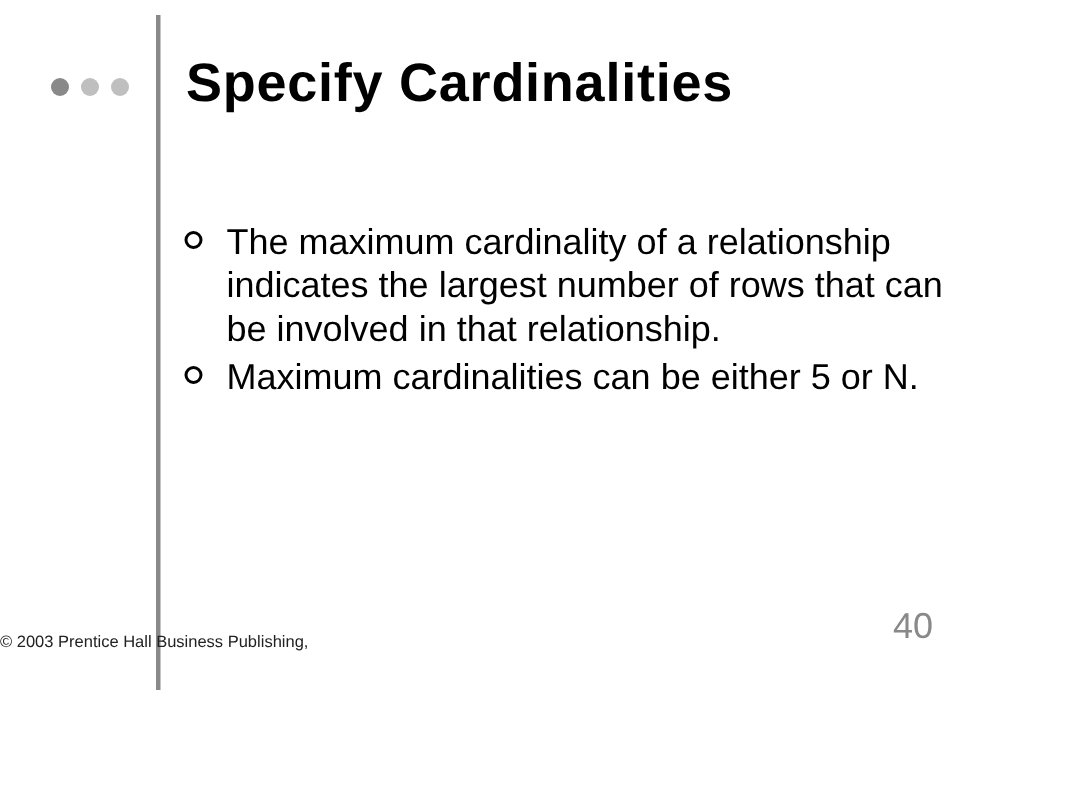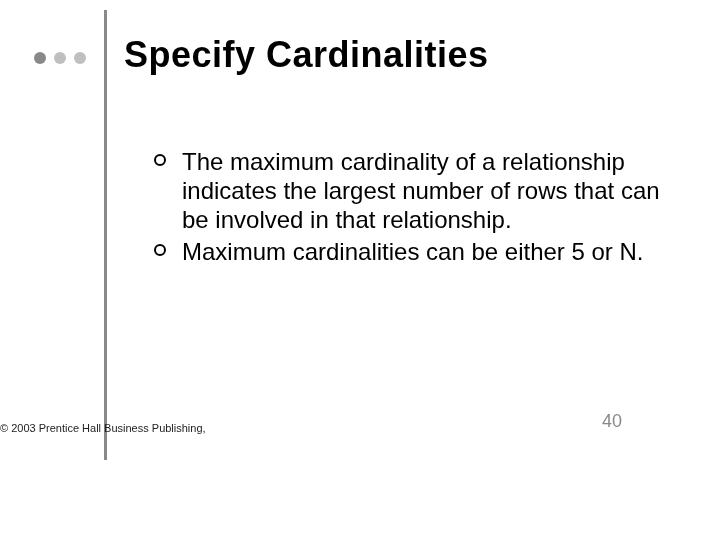--- a/index.html
+++ b/index.html
@@ -10,27 +10,27 @@
 
   .dots { position: absolute; left: 34px; top: 52px; display: flex; gap: 8px; }
   .dot { width: 12px; height: 12px; border-radius: 50%; }
   .dot-dark { background: #898989; }
   .dot-light { background: #bfbfbf; }
 
   .vline { position: absolute; left: 104px; top: 10px; width: 3px; height: 450px; background: #898989; }
 
   .title { position: absolute; left: 124px; top: 34px; font-size: 36px; letter-spacing: 0.5px; }
 
-  .body { position: absolute; left: 154px; top: 148px; width: 530px; font-size: 24px; line-height: 1.2; }
+  .body { position: absolute; left: 123px; top: 148px; width: 530px; font-size: 24px; line-height: 1.2; }
   .body ul { list-style: none; }
   .body li { position: relative; padding-left: 28px; margin-bottom: 4px; }
   .bullet { position: absolute; left: 0; top: 6px; width: 12px; height: 12px; border: 2px solid #000; border-radius: 50%; }
 
   .footer-center { position: absolute; left: 0; width: 720px; bottom: 32px; text-align: left; font-size: 11px; color: #222; line-height: 1.25; }
-  .page-num { position: absolute; right: 98px; bottom: 36px; font-size: 18px; color: #898989; }
+  .page-num { position: absolute; right: 98px; bottom: 36px; font-size: 24px; color: #898989; }
 </style>
 </head>
 <body>
 
 <div class="slide">
 
   <div class="dots">
     <span class="dot dot-dark"></span>
     <span class="dot dot-light"></span>
     <span class="dot dot-light"></span>

